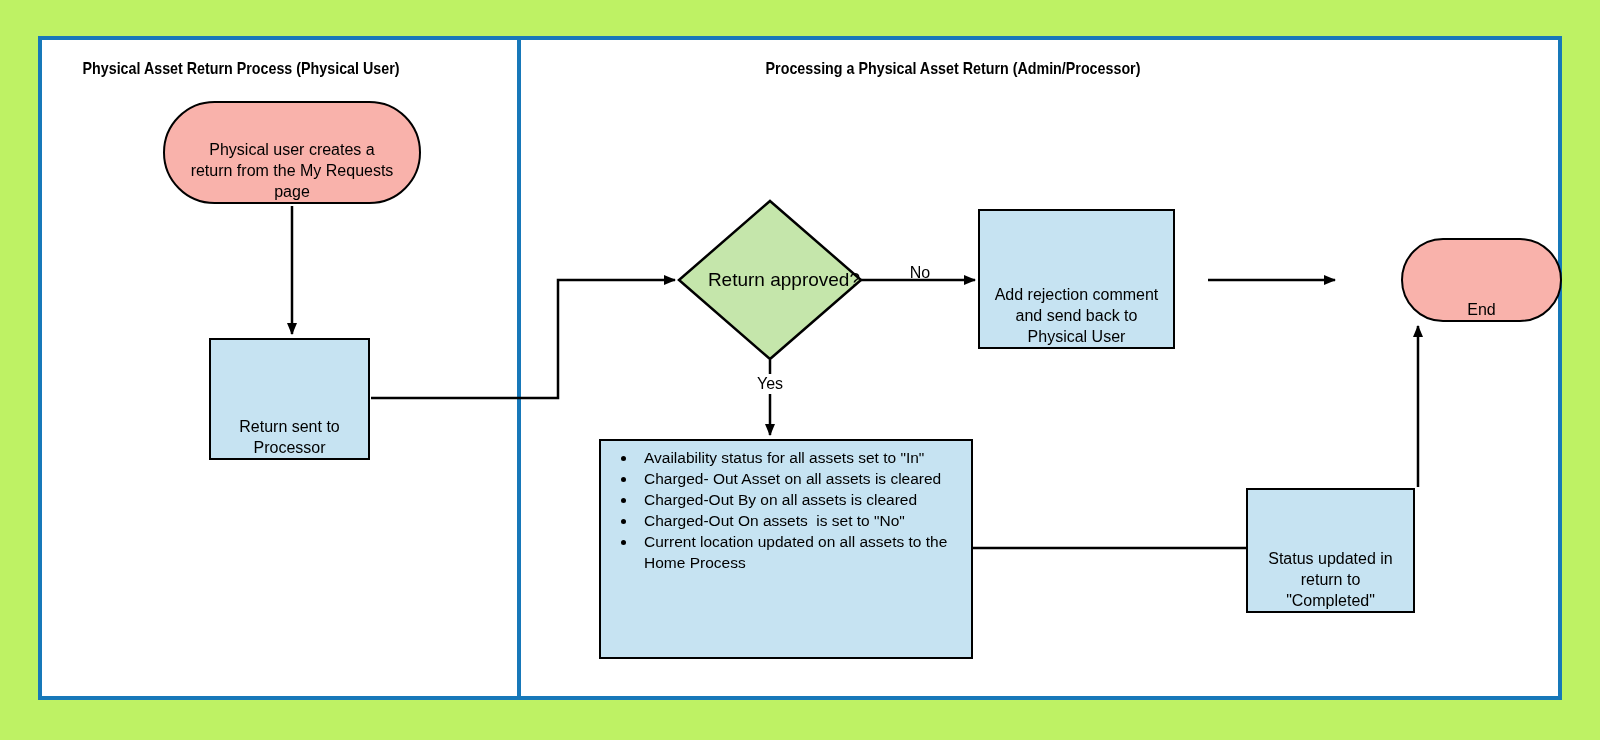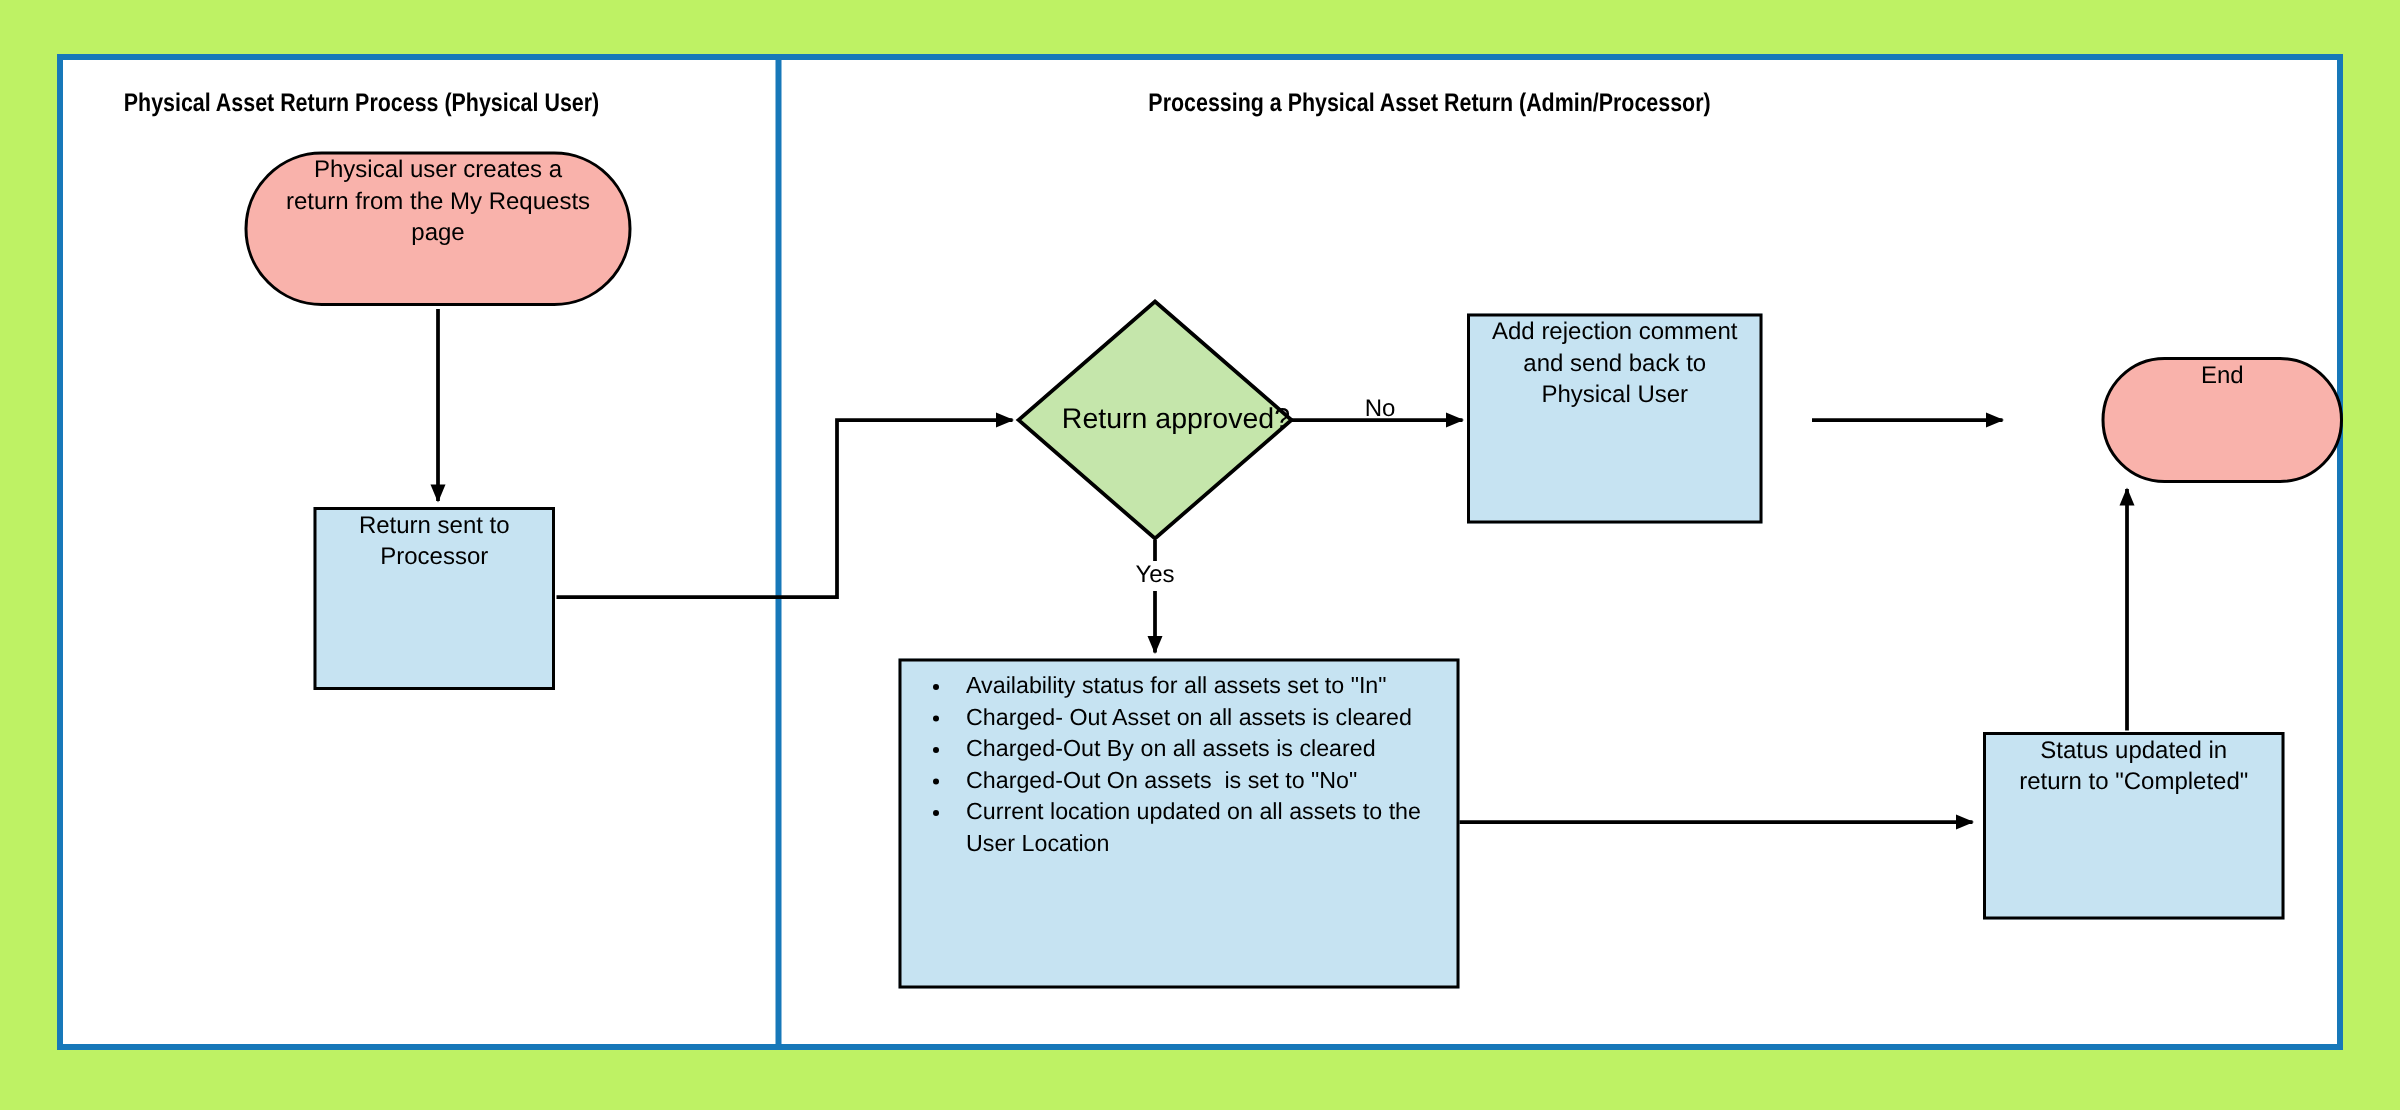--- a/index.html
+++ b/index.html
@@ -14,31 +14,31 @@
   .lane-divider{
     position:absolute;left:517px;top:36px;width:4px;height:664px;background:#1778B9;
   }
   .lane-title{
     position:absolute;top:58px;font-weight:bold;font-size:17px;line-height:22px;
     text-align:center;white-space:nowrap;transform:scaleX(0.84);transform-origin:center;
   }
   .lane-title.left{left:41px;width:400px;}
   .lane-title.right{left:653px;width:600px;}
   .node{
-    position:absolute;display:flex;align-items:flex-start;justify-content:center;
+    position:absolute;display:flex;align-items:flex-end;justify-content:center;
     text-align:center;font-size:16px;line-height:21px;
     border:2.5px solid #000000;box-sizing:border-box;
   }
   .terminator{background:#F9B2AB;}
   .process{background:#C6E3F2;}
   .start-node{left:163px;top:101px;width:258px;height:103px;border-radius:52px;padding:0 22px;}
   .return-sent-node{left:209px;top:338px;width:161px;height:122px;padding:0 10px;}
   .rejection-node{left:978px;top:209px;width:197px;height:140px;padding:0 10px;}
   .end-node{left:1401px;top:238px;width:161px;height:84px;border-radius:42px;}
-  .status-node{left:1322px;top:488px;width:201px;height:125px;padding:0 14px;}
+  .status-node{left:1246px;top:488px;width:169px;height:125px;padding:0 14px;}
   .actions-node{
     left:599px;top:439px;width:374px;height:220px;
     display:block;text-align:left;padding:6px 6px 6px 10px;
     font-size:15.5px;line-height:21px;
   }
   .actions-node ul{margin:0;padding:0 0 0 26px;list-style:disc;}
   .actions-node li{padding-left:7px;white-space:pre-wrap;}
   .decision-label{
     position:absolute;left:680px;top:269px;width:180px;text-align:right;
     font-size:19px;line-height:22px;
@@ -97,21 +97,21 @@
   <div class="node terminator end-node">
     <span>End</span>
   </div>
 
   <div class="node process actions-node">
     <ul>
       <li>Availability status for all assets set to "In"</li>
       <li>Charged- Out Asset on all assets is cleared</li>
       <li>Charged-Out By on all assets is cleared</li>
       <li>Charged-Out On assets  is set to "No"</li>
-      <li>Current location updated on all assets to the User Location</li>
+      <li>Current location updated on all assets to the Home Process</li>
     </ul>
   </div>
 
   <div class="node process status-node">
     <span>Status updated in return to "Completed"</span>
   </div>
 
 </div>
 
 </body></html>

